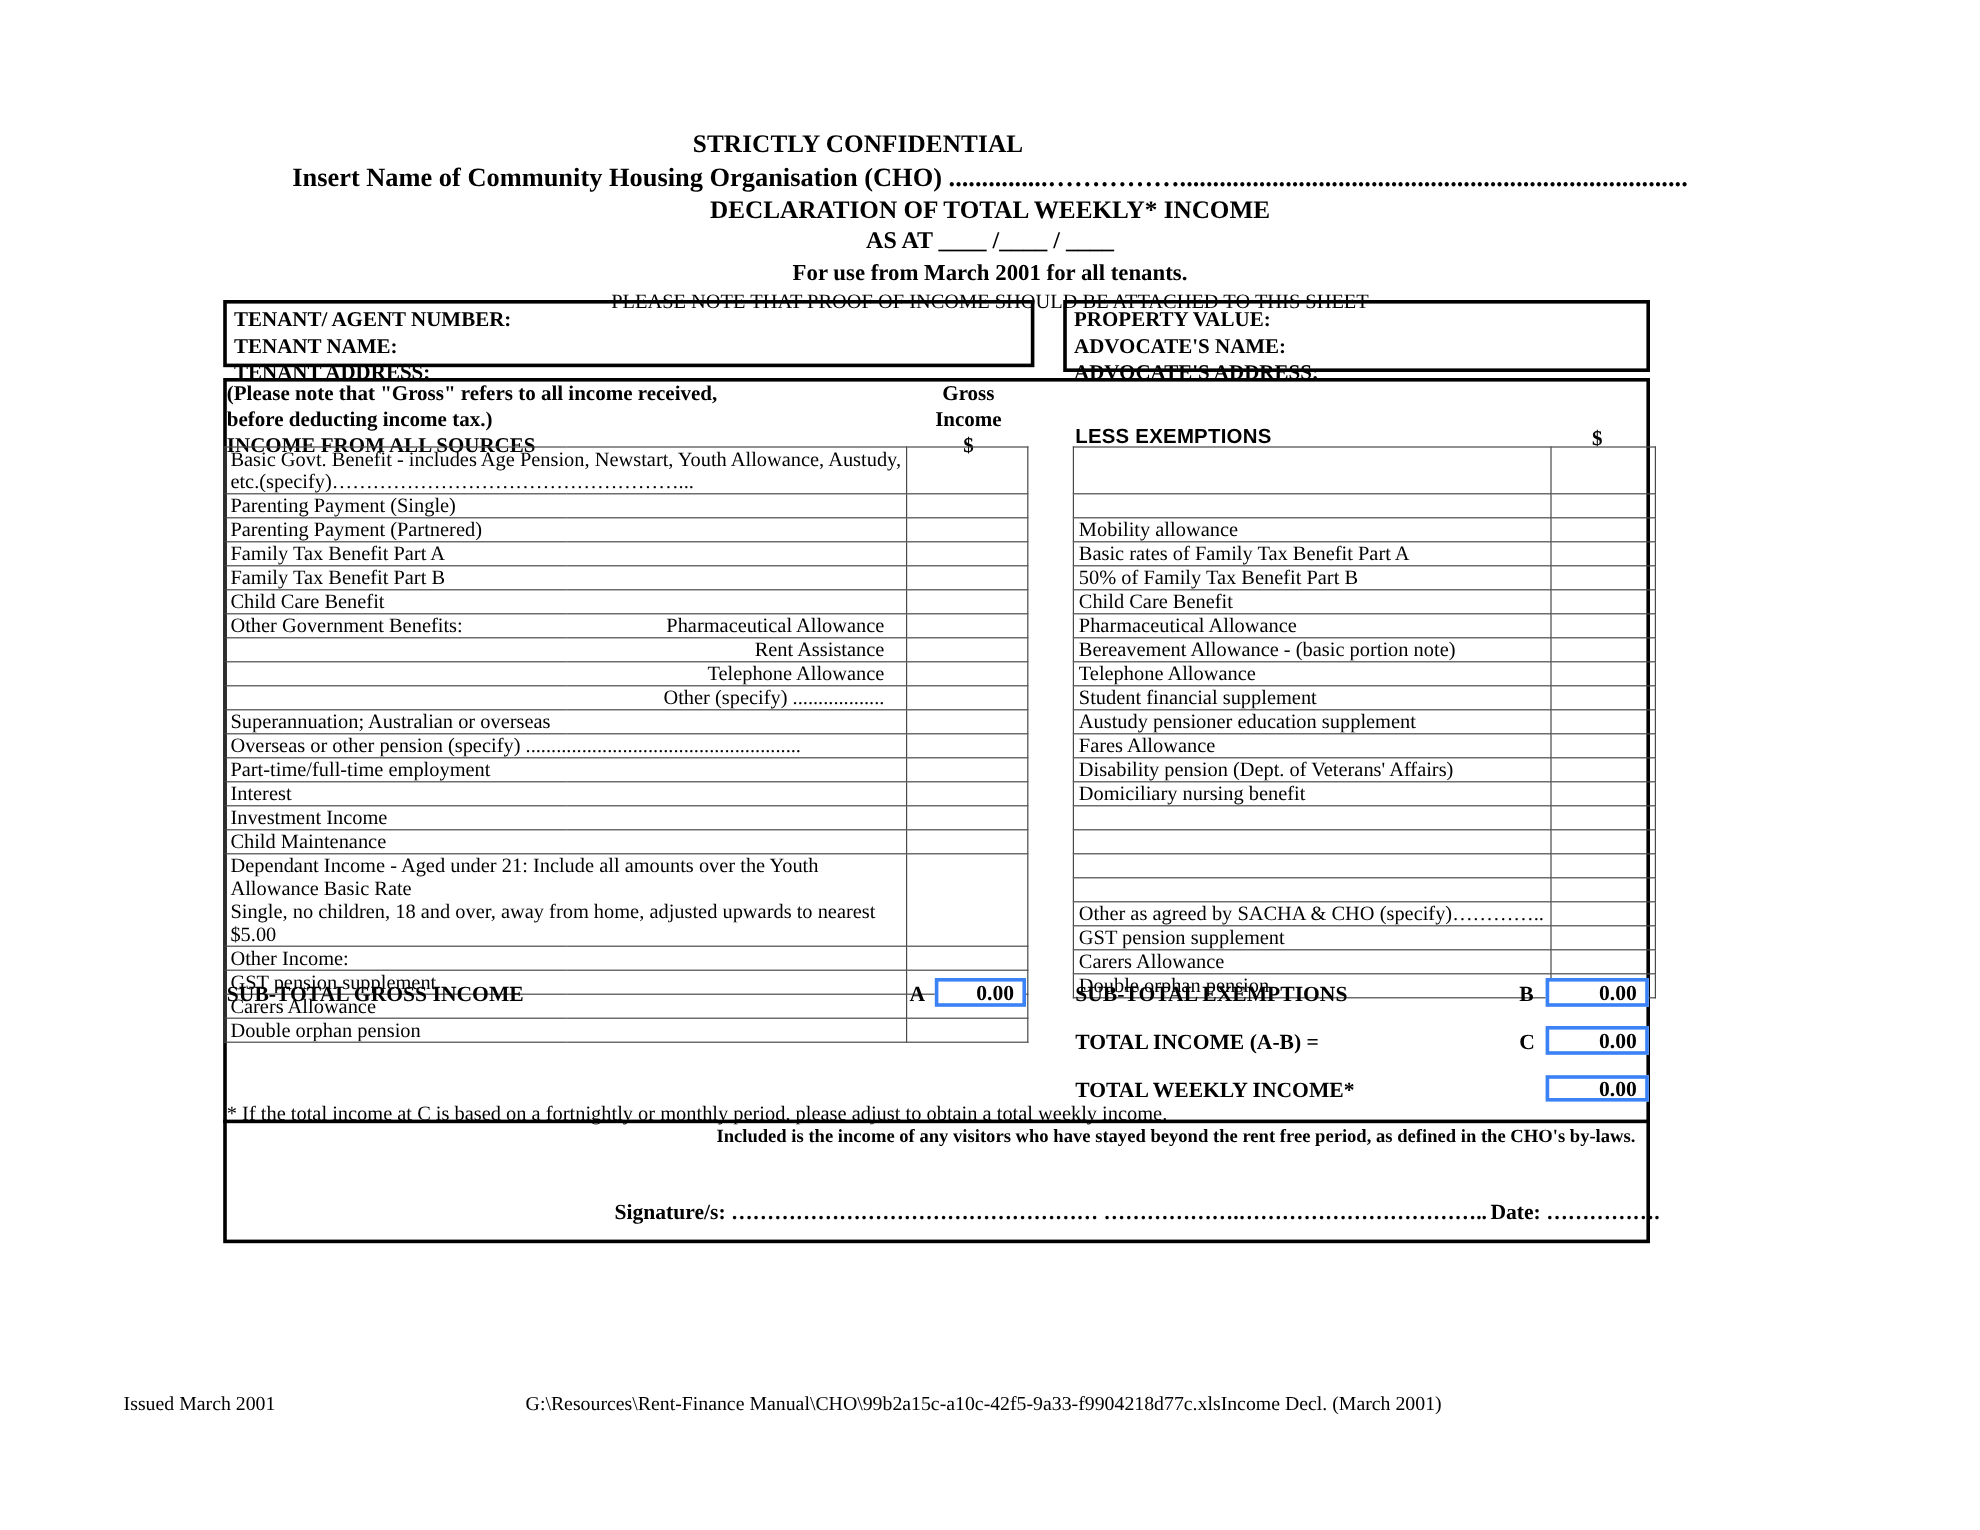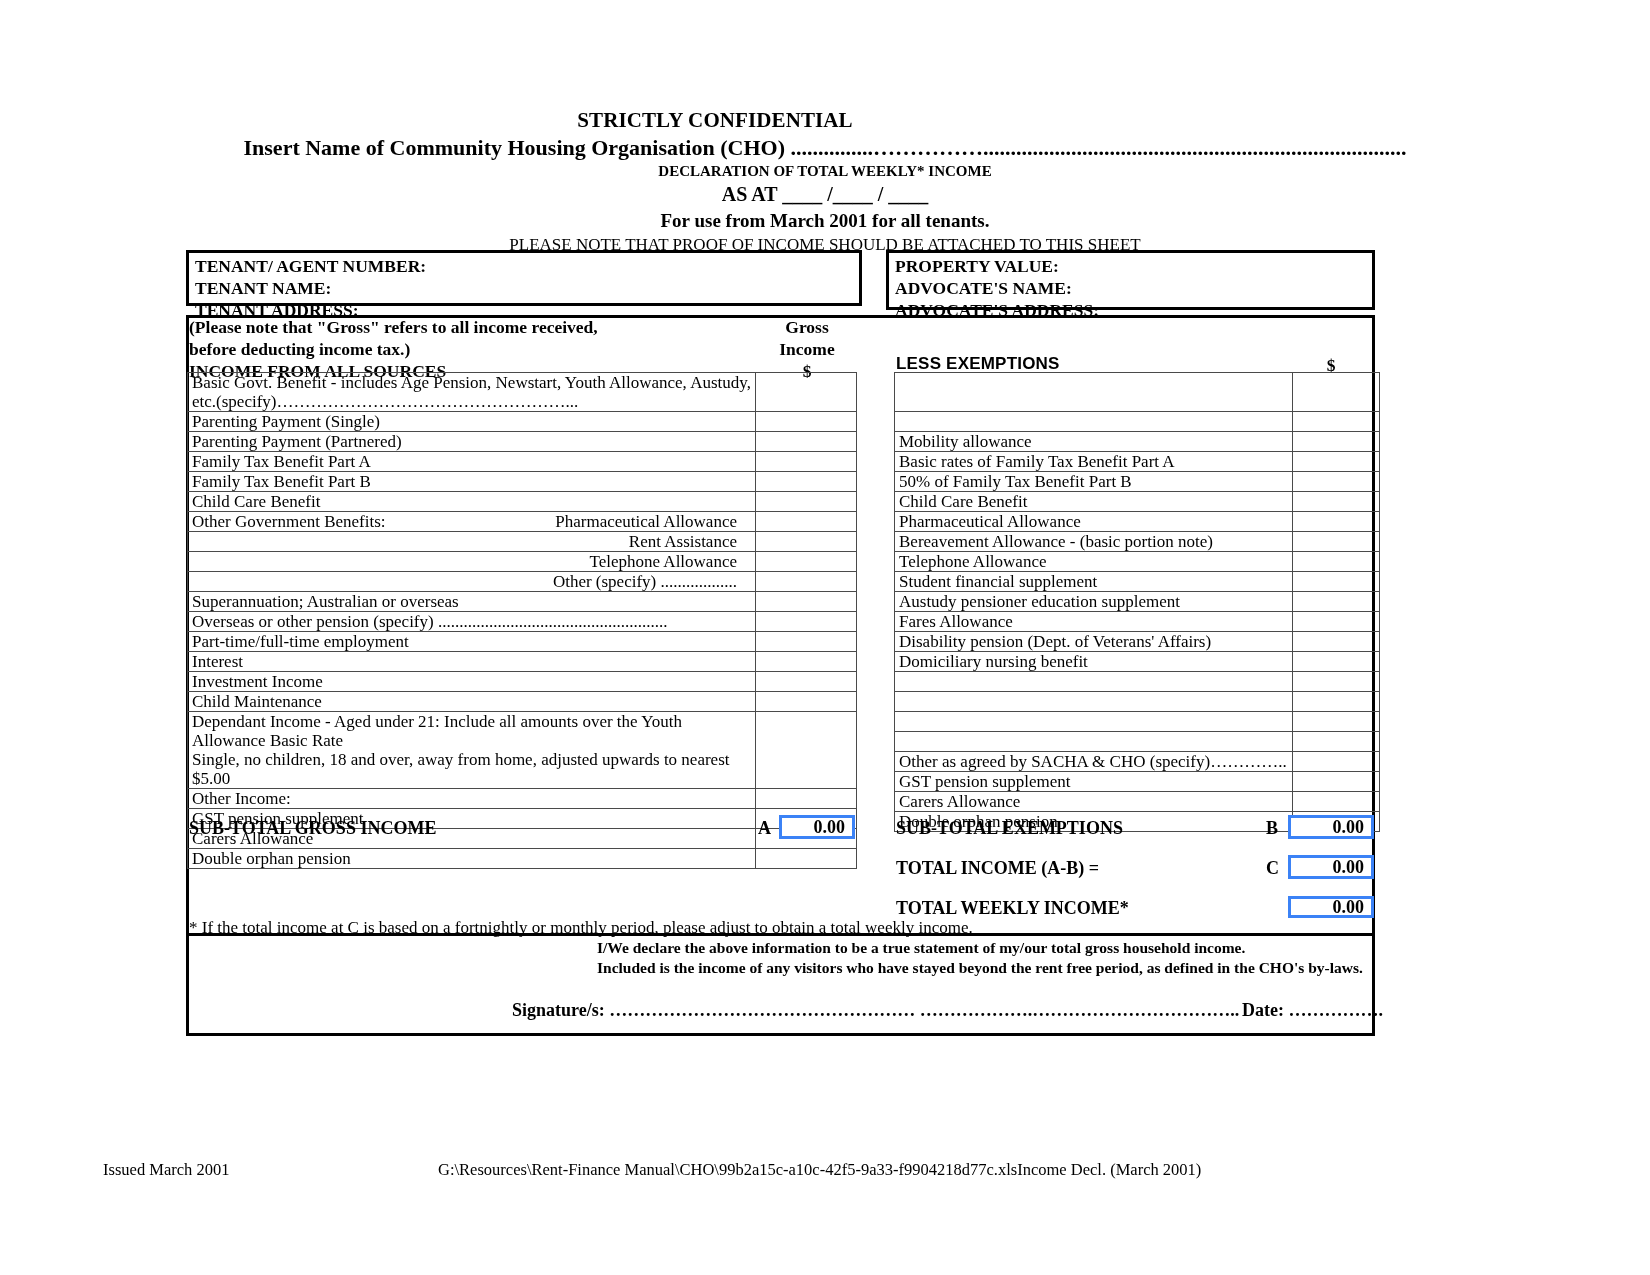--- a/index.html
+++ b/index.html
@@ -33,21 +33,21 @@
   }
   .hdr-cho {
     font-weight: bold;
     font-size: 22px;
     white-space: nowrap;
     overflow: hidden;
     padding: 2px 0 0 0;
   }
   .hdr-decl {
     font-weight: bold;
-    font-size: 15px;
+    font-size: 21px;
     padding-top: 2px;
   }
   .hdr-asat {
     font-weight: bold;
     font-size: 20px;
     padding-top: 3px;
   }
   .hdr-use {
     font-weight: bold;
     font-size: 19px;
@@ -448,21 +448,20 @@
 <div class="sub-letter" style="left:1266px; top:858px;">C</div>
 <div class="amount-box" style="left:1288px; top:855px; width:86px; height:24px; line-height:19px;">0.00</div>
 
 <div class="sub-label" style="left:896px; top:898px; font-weight:bold; font-size:18px;">TOTAL WEEKLY INCOME*</div>
 <div class="amount-box" style="left:1288px; top:896px; width:86px; height:22px; line-height:17px;">0.00</div>
 
 <div class="footnote-star">*  If the total income at C is based on a fortnightly or monthly period, please adjust to obtain a total weekly income.</div>
 <div class="hr-thick" style="left:186px; top:933px; width:1189px;"></div>
 
 <div class="declare-block">
-  <div>I/We declare the above information to be a true statement of my/our total gross household income.</div>
   <div>Included is the income of any visitors who have stayed beyond the rent free period, as defined in the CHO's by-laws.</div>
 </div>
 
 <div class="sig-line">Signature/s:  …………………………………………… ……………….……………………………..</div>
 <div class="date-line">Date:  …………….</div>
 
 <div class="footer-left">Issued March 2001</div>
 <div class="footer-center">G:\Resources\Rent-Finance Manual\CHO\99b2a15c-a10c-42f5-9a33-f9904218d77c.xlsIncome Decl. (March 2001)</div>
 
 </body></html>

